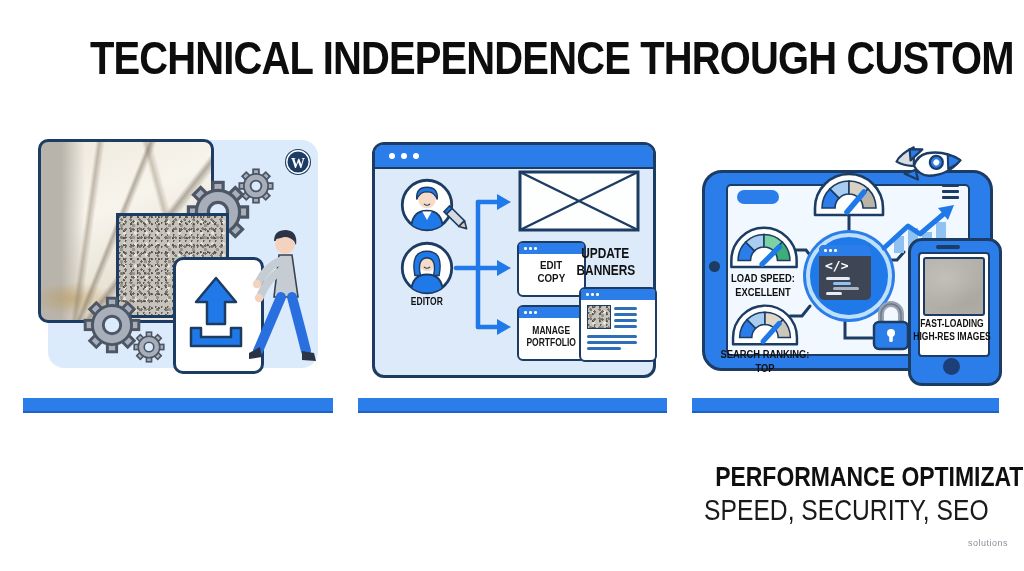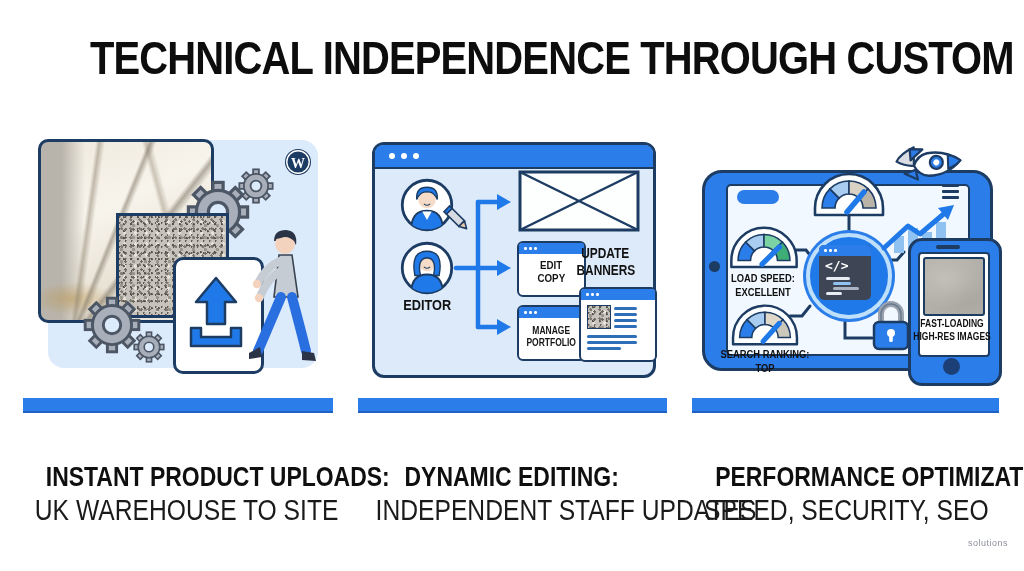--- a/index.html
+++ b/index.html
@@ -172,21 +172,21 @@
     <clipPath id="clipB">
         <circle r="26.5"></circle>
       </clipPath>
     <g clip-path="url(#clipB)">
       <path d="M-17,27 Q-17,7 0,7 Q17,7 17,27 Z" fill="#2079e8" stroke="#1d3c63" stroke-width="2"></path>
       <circle cx="0" cy="-6" r="9.5" fill="#f6dcc8"></circle>
       <path d="M-13,8 Q-18,-18 0,-18 Q18,-18 13,8 L7,8 Q11,-10 0,-11 Q-11,-10 -7,8 Z" fill="#2079e8" stroke="#1d3c63" stroke-width="1.5"></path>
       <path d="M-3,-1 Q0,1.5 3,-1" fill="none" stroke="#1d3c63" stroke-width="1.2" stroke-linecap="round"></path>
     </g>
   </svg>
-  <div class="abs" style="left:377px;top:296px;width:100px;text-align:center;font-size:15px;font-weight:bold;">
+  <div class="abs" style="left:377px;top:296px;width:100px;text-align:center;font-size:10px;font-weight:bold;">
     <span class="cond2">EDITOR</span>
   </div>
 
   <svg class="abs" style="left:518px;top:170px" width="122" height="62" viewBox="0 0 122 62">
     <rect x="2" y="2" width="118" height="58" fill="#fdfefe" stroke="#1d3c63" stroke-width="3"></rect>
     <line x1="2" y1="2" x2="120" y2="60" stroke="#1d3c63" stroke-width="2.5"></line>
     <line x1="120" y1="2" x2="2" y2="60" stroke="#1d3c63" stroke-width="2.5"></line>
   </svg>
 
   <div class="abs minicard" style="left:517px;top:241px;width:54px;height:52px;">
@@ -349,28 +349,20 @@
   <div class="glabel" style="left:902px;top:318px;width:100px;font-size:10px;">
     <span>FAST-LOADING</span><br>
     <span>HIGH-RES IMAGES</span>
   </div>
   <div class="abs" style="left:943px;top:358px;width:17px;height:17px;border-radius:50%;background:#1c3f77;"></div>
 
   <div class="abs bar" style="left:23px;top:398px;width:310px;"></div>
   <div class="abs bar" style="left:358px;top:398px;width:309px;"></div>
   <div class="abs bar" style="left:692px;top:398px;width:307px;"></div>
 
-  <div class="abs cap" style="left:8px;top:460px;">
-    <span class="l1 cond">INSTANT PRODUCT UPLOADS:</span><br>
-    <span class="l2 cond2">UK WAREHOUSE TO SITE</span>
-  </div>
-  <div class="abs cap" style="left:342px;top:460px;">
-    <span class="l1 cond">DYNAMIC EDITING:</span><br>
-    <span class="l2 cond2">INDEPENDENT STAFF UPDATES</span>
-  </div>
   <div class="abs cap" style="left:676px;top:460px;">
     <span class="l1 cond">PERFORMANCE OPTIMIZATION:</span><br>
     <span class="l2 cond2">SPEED, SECURITY, SEO</span>
   </div>
 
   <div class="abs" style="left:880px;top:538px;width:130px;text-align:right;">
     <div class="brand" style="font-size:9px;letter-spacing:.5px;margin-top:0px;padding-right:2px;">solutions</div>
   </div>
 
 </div>

